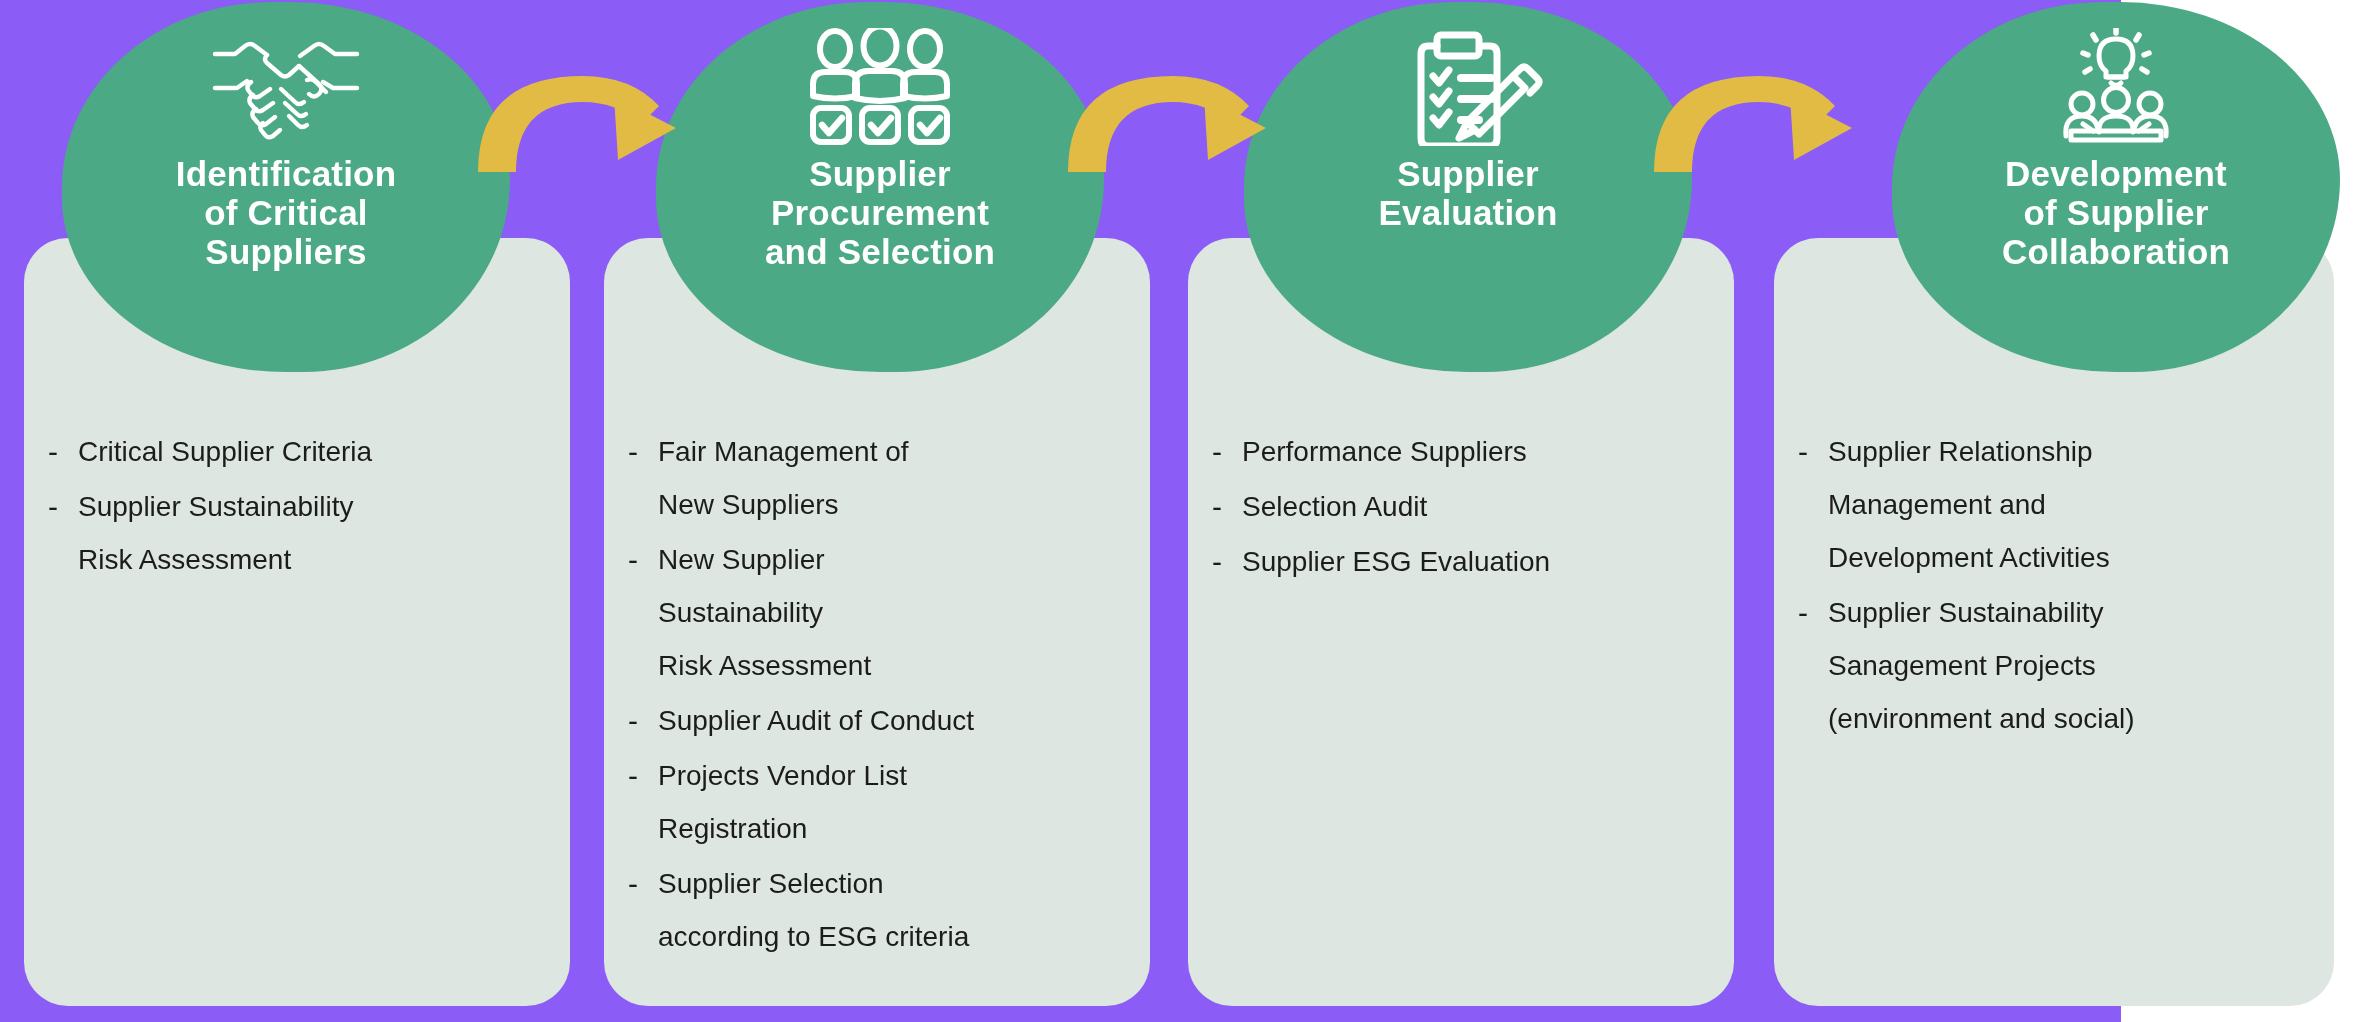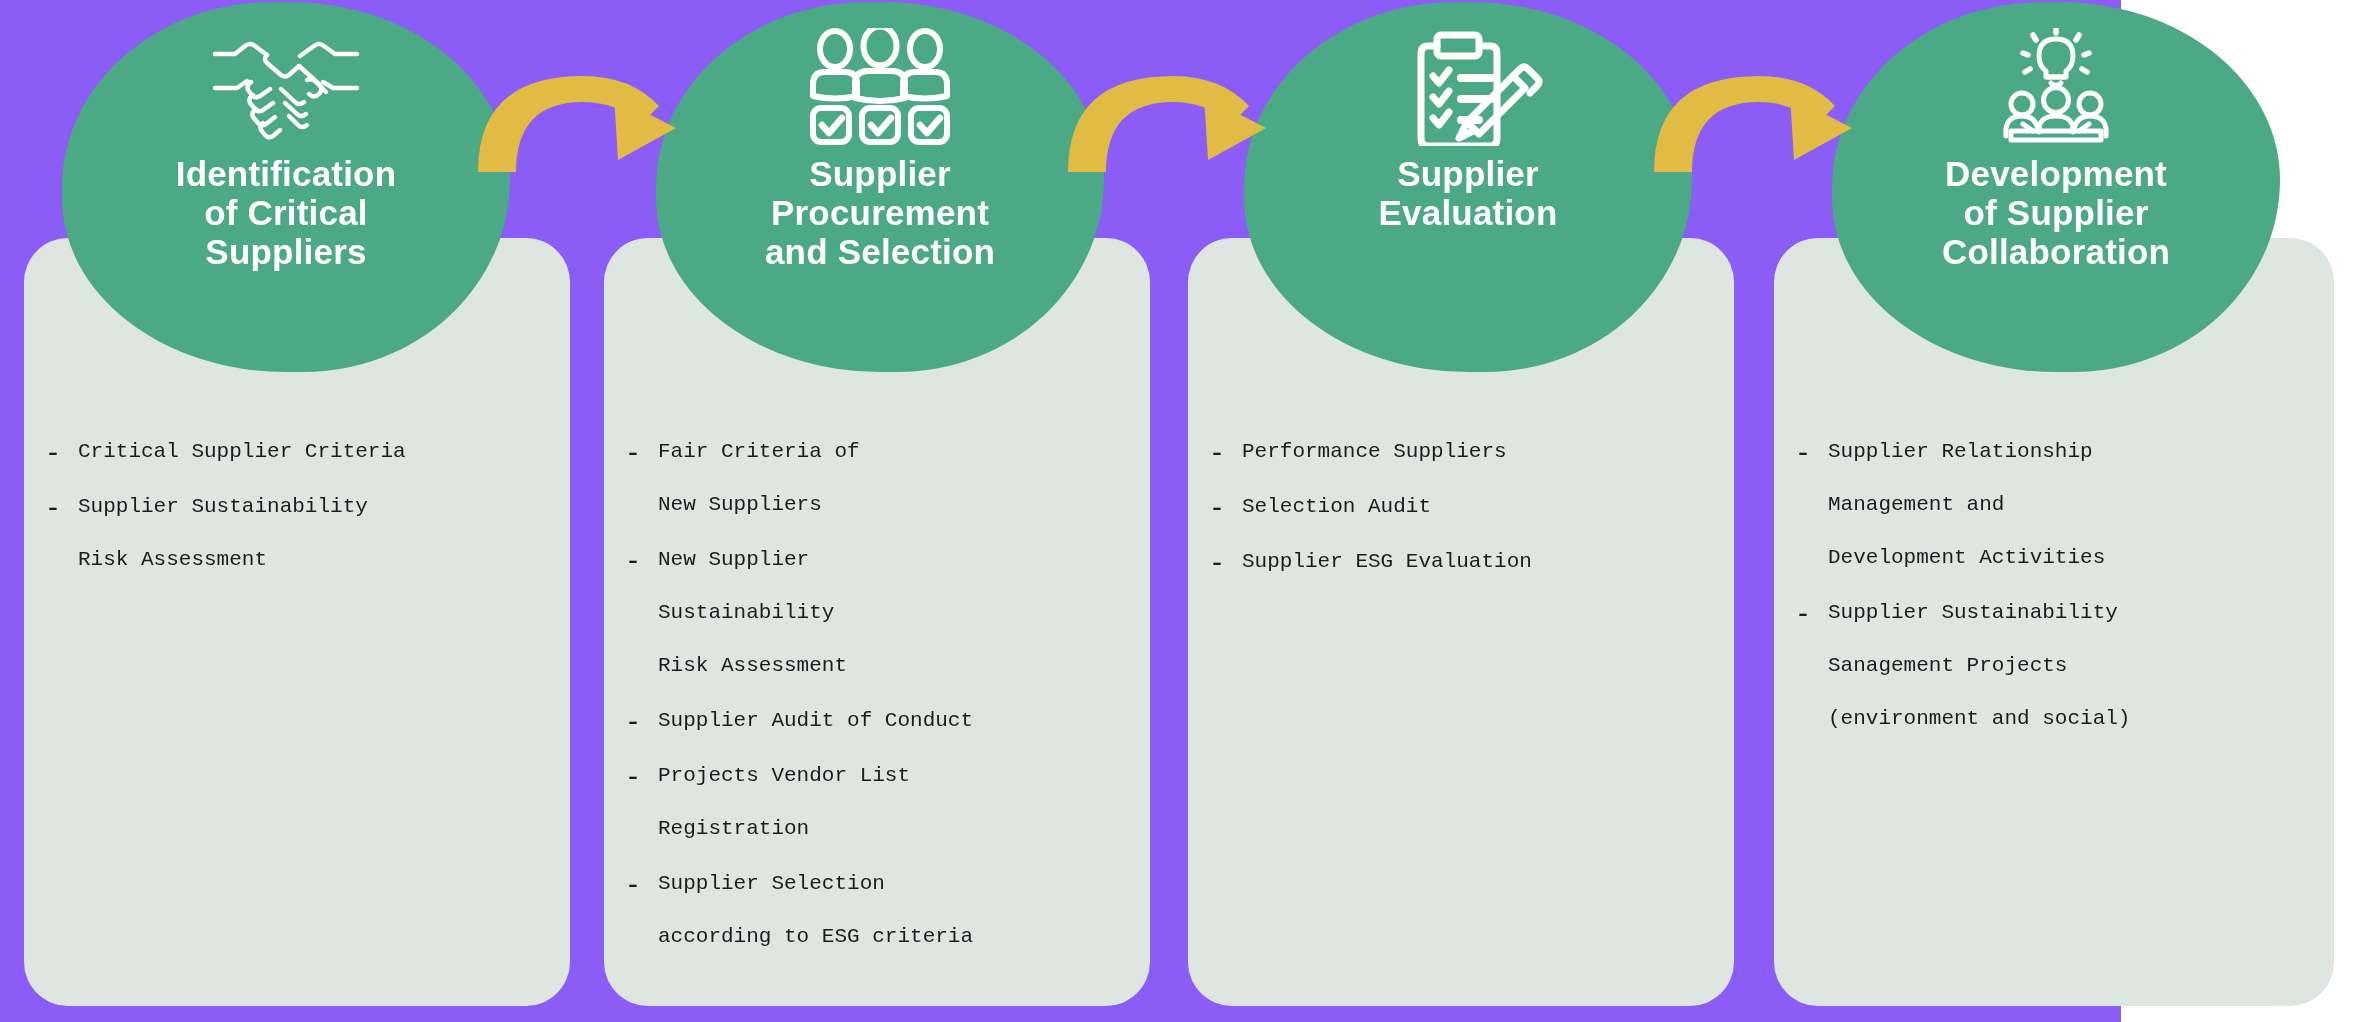--- a/index.html
+++ b/index.html
@@ -42,23 +42,23 @@
     flex: 0 0 auto;
     width: 30px;
     color: #1c1c1c;
     font-size: 30px;
     line-height: 53px;
     font-family: "Liberation Sans", sans-serif;
   }
   .bullet-text {
     flex: 1 1 auto;
     color: #1c1c1c;
-    font-size: 21px;
+    font-size: 28px;
     line-height: 53px;
-    font-family: Liberation Mono, monospace;
+    font-family: Liberation Sans, sans-serif;
     white-space: pre-line;
   }
 
   
   .blob {
     position: absolute;
     background: #4ba986;
     border-radius: 47% 49% 46% 50% / 50% 48% 52% 47%;
     display: flex;
     flex-direction: column;
@@ -165,21 +165,21 @@
 
         <path d="M120 48 l12 12 l-46 46 l-12 -12 z"></path>
         <path d="M120 48 l7 -7 q4 -4 8 0 l9 9 q4 4 0 8 l-7 7"></path>
         <path d="M74 94 l-8 16 l16 -8"></path>
       </svg>
     </span>
     <span class="blob-title">Supplier
 Evaluation</span>
   </div>
 
-  <div class="blob" style="left:1832px; top:2px; width:448px; height:370px;">
+  <div class="blob" style="left:1892px; top:2px; width:448px; height:370px;">
     <span class="blob-icon">
       <svg viewBox="0 0 150 118" width="150" height="118" fill="none" stroke="#ffffff" stroke-width="5" stroke-linecap="round" stroke-linejoin="round">
 
         <path d="M75 11 q-17 0 -17 17 q0 10 7 15 v6 h20 v-6 q7 -5 7 -15 q0 -17 -17 -17 z"></path>
         <path d="M67 49 h16" stroke-width="5"></path>
         <path d="M70 55 q5 5 10 0" stroke-width="5"></path>
 
         <path d="M75 0 v5" stroke-width="5.5"></path>
         <path d="M52 7 l3 5" stroke-width="5.5"></path>
         <path d="M98 7 l-3 5" stroke-width="5.5"></path>
@@ -234,21 +234,21 @@
     <div class="bullet-row">
       <span class="bullet-dash">-</span>
       <span class="bullet-text">Supplier Sustainability
 Risk Assessment</span>
     </div>
   </div>
 
   <div class="bullets" style="left:628px; top:425px; width:510px;">
     <div class="bullet-row">
       <span class="bullet-dash">-</span>
-      <span class="bullet-text">Fair Criteria of
+      <span class="bullet-text">Fair Management of
 New Suppliers</span>
     </div>
     <div class="bullet-row">
       <span class="bullet-dash">-</span>
       <span class="bullet-text">New Supplier
 Sustainability
 Risk Assessment</span>
     </div>
     <div class="bullet-row">
       <span class="bullet-dash">-</span>

